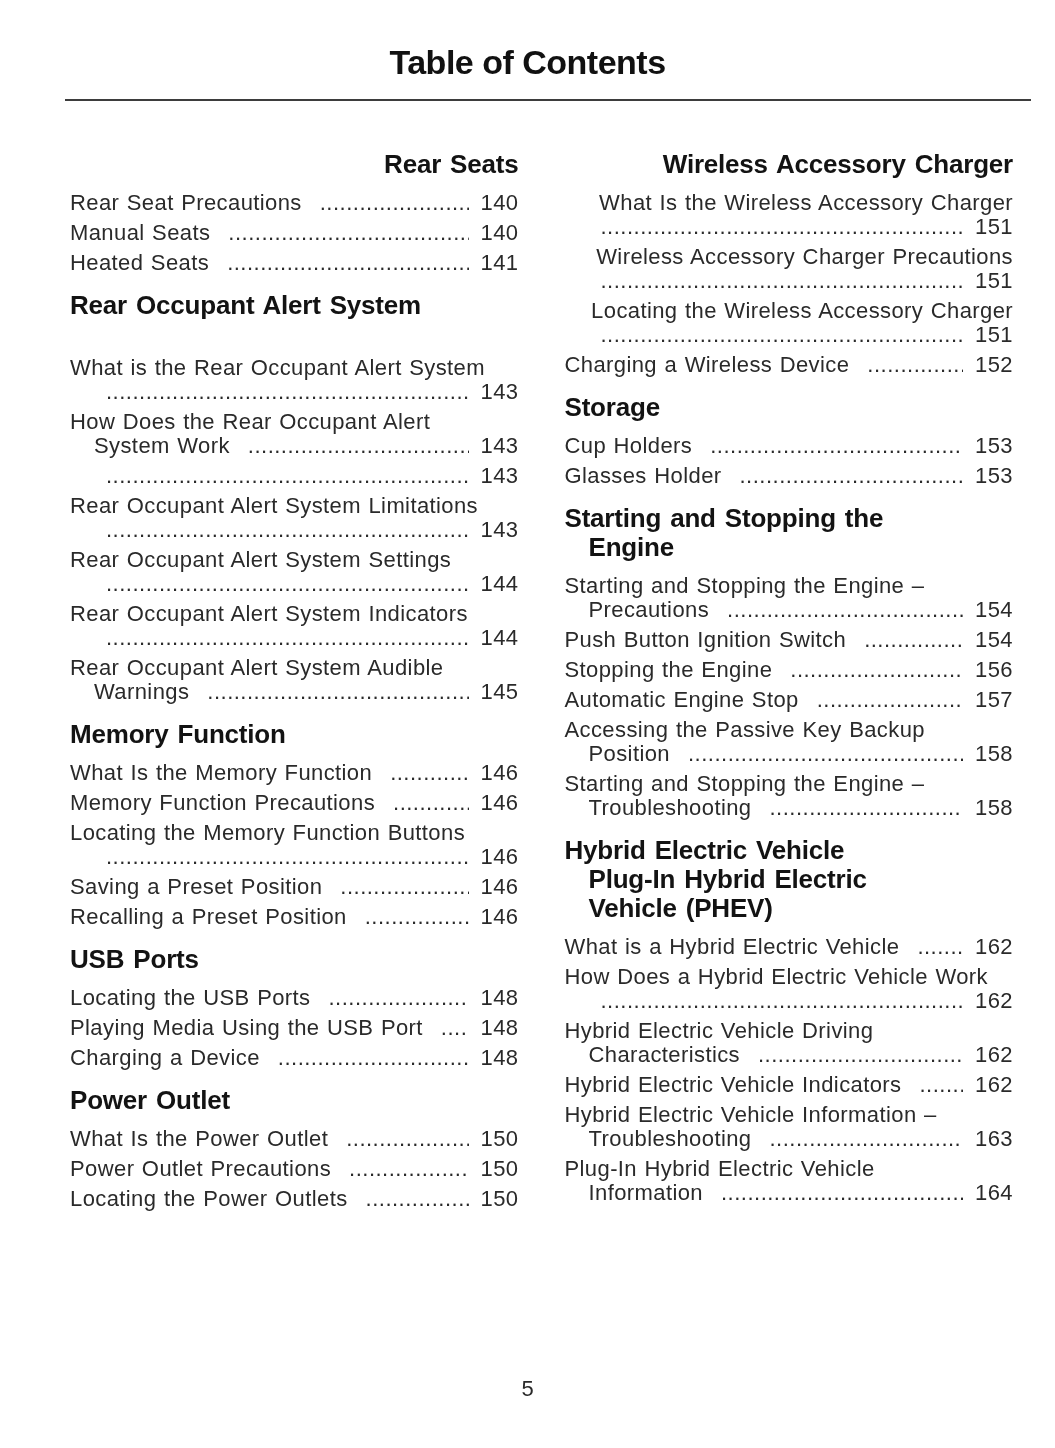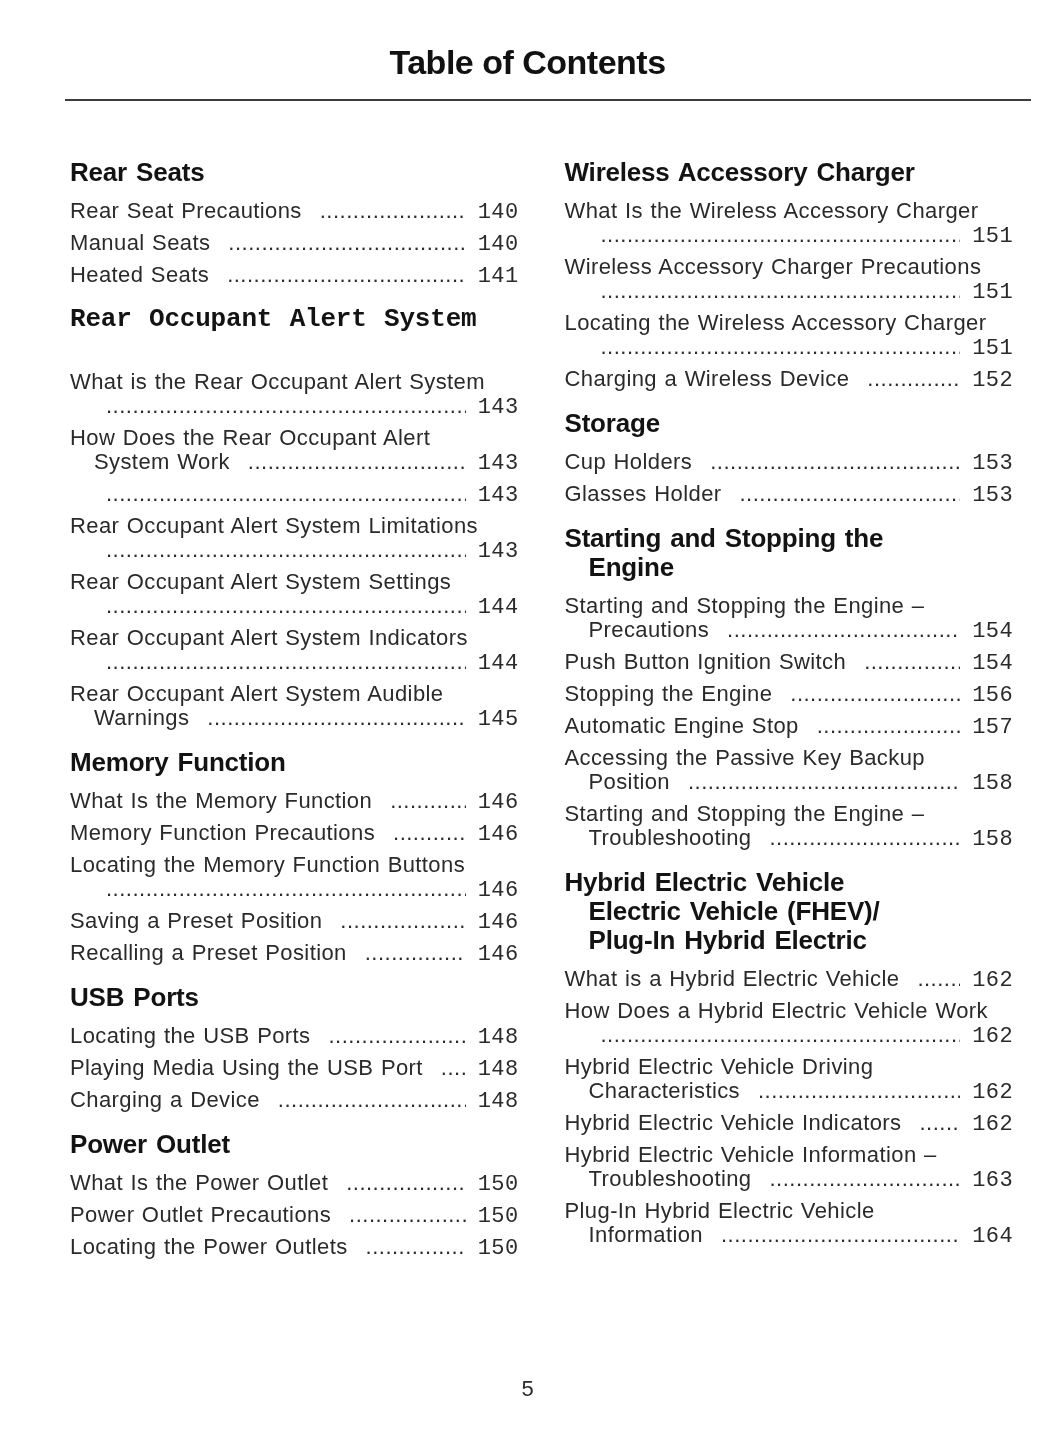--- a/index.html
+++ b/index.html
@@ -26,31 +26,31 @@
     background: #3d3d3d;
     margin: 17px 24px 0 65px;
   }
   .columns {
     display: flex;
     gap: 46px;
     margin: 49px 42px 0 70px;
   }
   .col { flex: 1 1 0; min-width: 0; }
   .section { margin-top: 16px; }
-  .section:first-child { margin-top: 8px; }
+  .section:first-child { margin-top: 0; text-align: right; }
   .heading {
     font-weight: 800;
     font-size: 26px;
     line-height: 29px;
     letter-spacing: -0.2px;
     word-spacing: 2px;
     color: #131313;
     margin-bottom: 12px;
   }
-  .heading.gap { margin-bottom: 36px; font-family: Liberation Mono, monospace; }
+  .heading.gap { margin-bottom: 36px; }
   .hline { white-space: nowrap; }
   .hline.cont { padding-left: 24px; }
   .entry {
     font-size: 22px;
     line-height: 24px;
     letter-spacing: 0.4px;
     word-spacing: 1px;
     margin-bottom: 6px;
     color: #2a2a2a;
   }
@@ -63,21 +63,21 @@
     min-width: 10px;
     overflow: hidden;
     white-space: nowrap;
     padding: 0 2px 0 6px;
   }
   .lastline.empty .dots { padding-left: 0; }
   .dots::after {
     letter-spacing: 0.5px;
     content: "................................................................................................................................................................";
   }
-  .pg { flex: 0 0 auto; font-family: Liberation Mono, monospace; }
+  .pg { flex: 0 0 auto; }
   .footer {
     position: absolute;
     left: 0;
     right: 0;
     bottom: 46px;
     text-align: center;
     font-size: 22px;
     color: #2a2a2a;
   }
 </style>
@@ -372,22 +372,22 @@
             <div class="lastline cont">
               <span class="t">Troubleshooting</span>
               <span class="dots"></span>
               <span class="pg">158</span>
             </div>
           </div>
         </div>
         <div class="section">
           <div class="heading">
             <div class="hline">Hybrid Electric Vehicle</div>
-            <div class="hline cont">Electric Vehicle (FHEV)/</div>
             <div class="hline cont">Plug-In Hybrid Electric</div>
+            <div class="hline cont">Vehicle (PHEV)</div>
           </div>
           <div class="entry">
             <div class="lastline">
               <span class="t">What is a Hybrid Electric Vehicle</span>
               <span class="dots"></span>
               <span class="pg">162</span>
             </div>
           </div>
           <div class="entry">
             <div class="tline">How Does a Hybrid Electric Vehicle Work</div>

